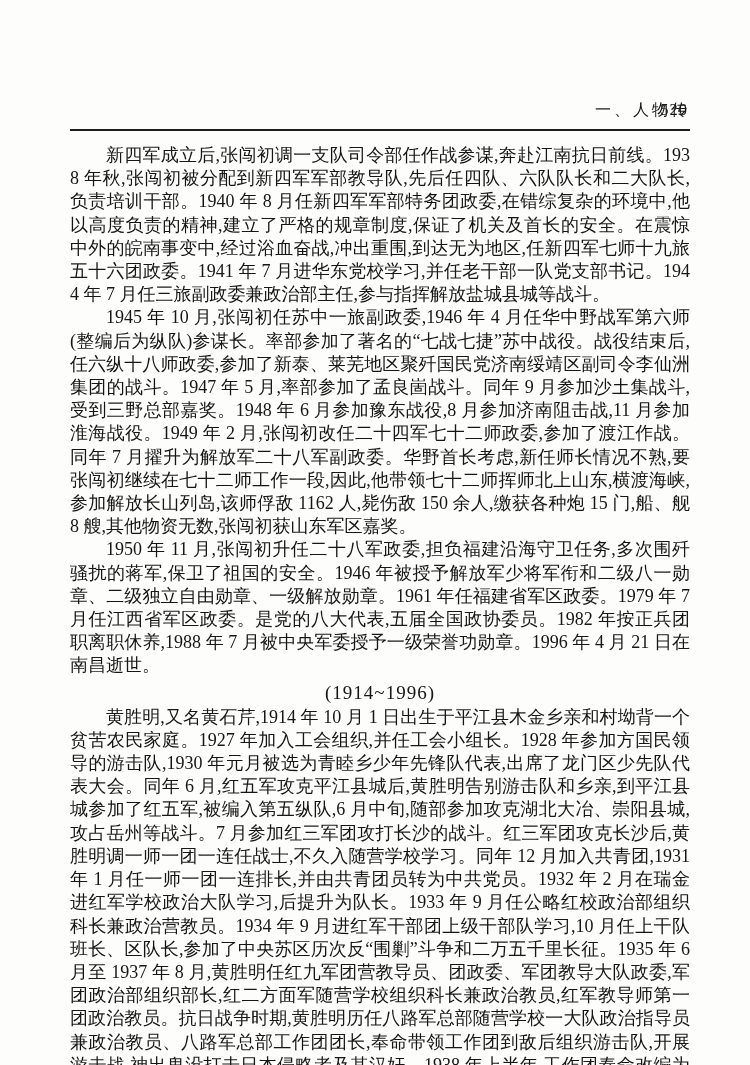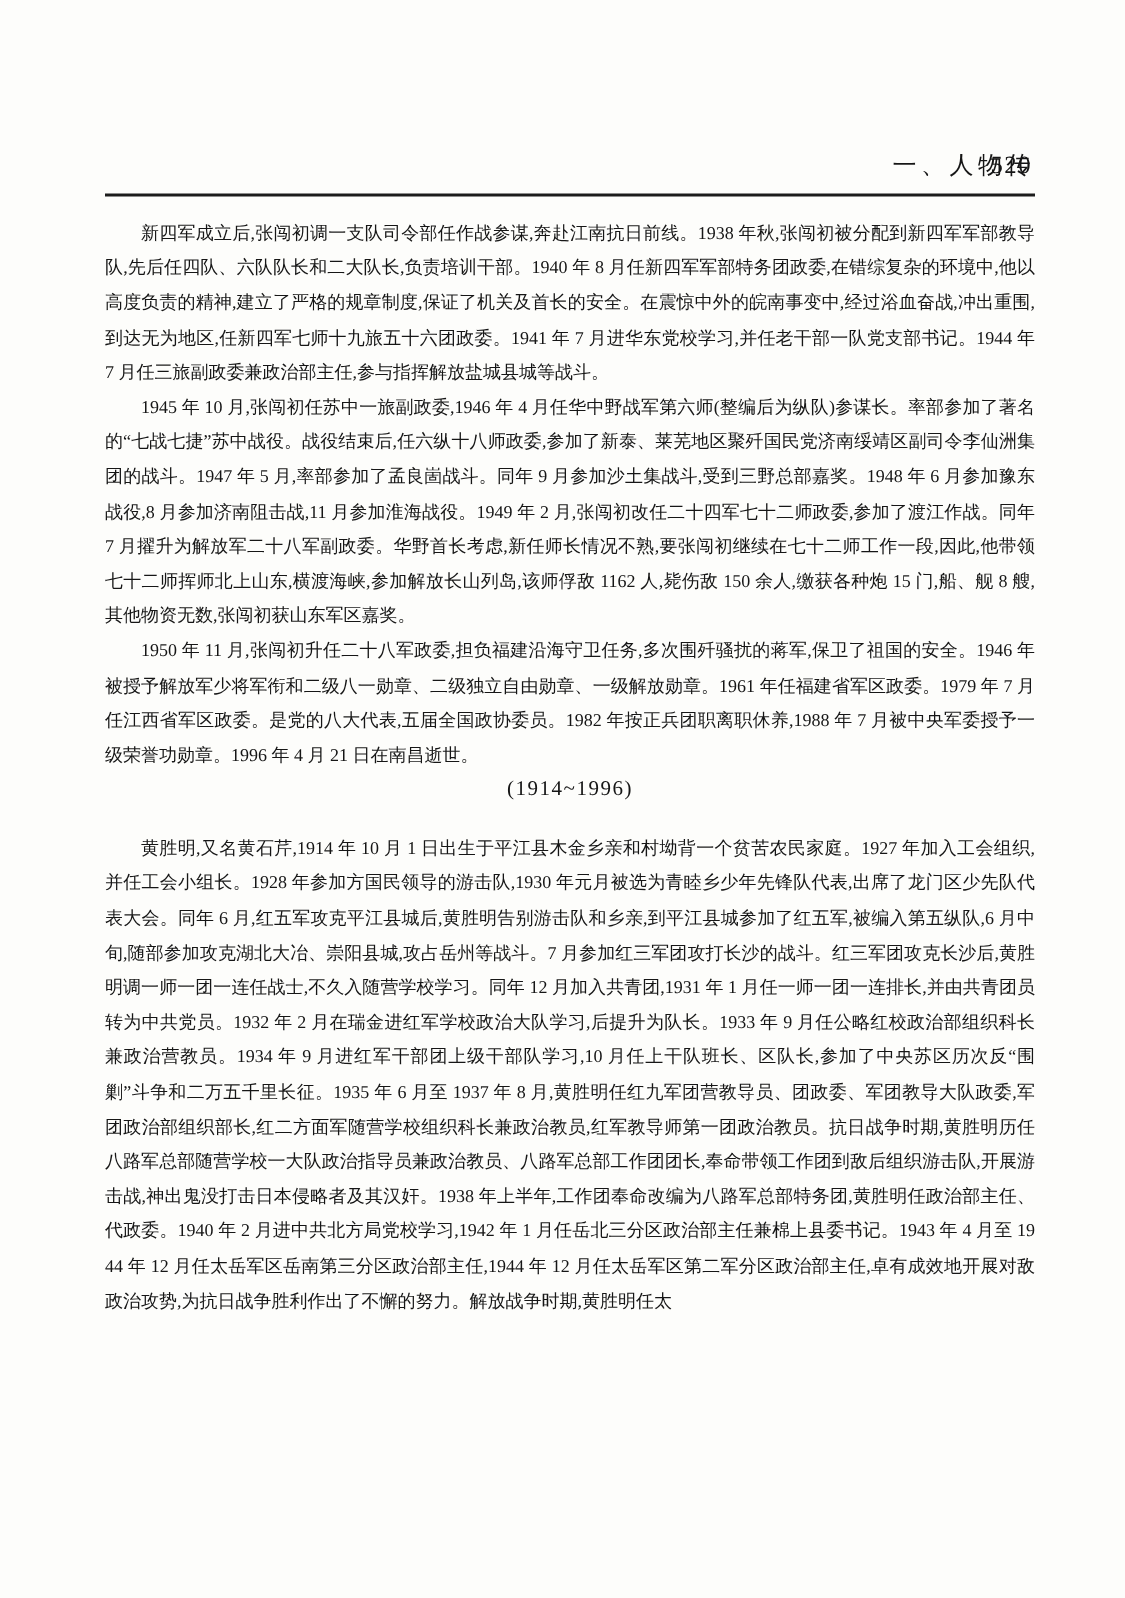--- a/index.html
+++ b/index.html
@@ -44,40 +44,40 @@
   }
   .header-rule {
     margin-top: 5px;
     border-bottom: 2px solid #1c1c1c;
     height: 0;
   }
   .body-para {
     margin: 0;
     text-indent: 2em;
     text-align: justify;
-    font-size: 12px;
+    font-size: 18px;
     line-height: 23.2px;
     word-break: break-all;
   }
   .body-para.first {
     margin-top: 13px;
   }
   .bio-name {
     margin: 17px 0 0 0;
     text-align: center;
     font-size: 21px;
     font-weight: bold;
     letter-spacing: 0.95em;
     text-indent: 0.95em; 
   }
   .bio-years {
     margin-top: 4px;
-    margin-bottom: 19px;
+    margin-bottom: 2px;
     text-align: center;
-    font-size: 14px;
+    font-size: 19px;
     letter-spacing: 1px;
   }
 </style>
 </head>
 <body>
 
 <div class="page">
   <div class="content">
 
     <div class="running-header">

